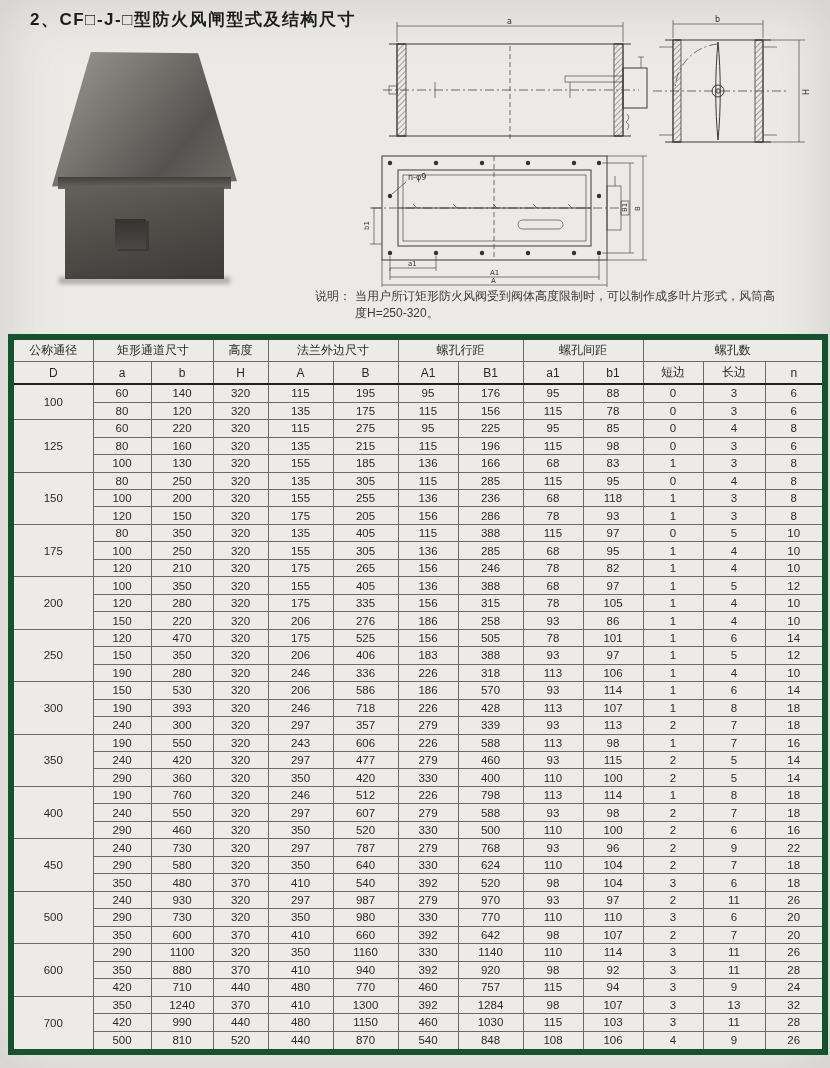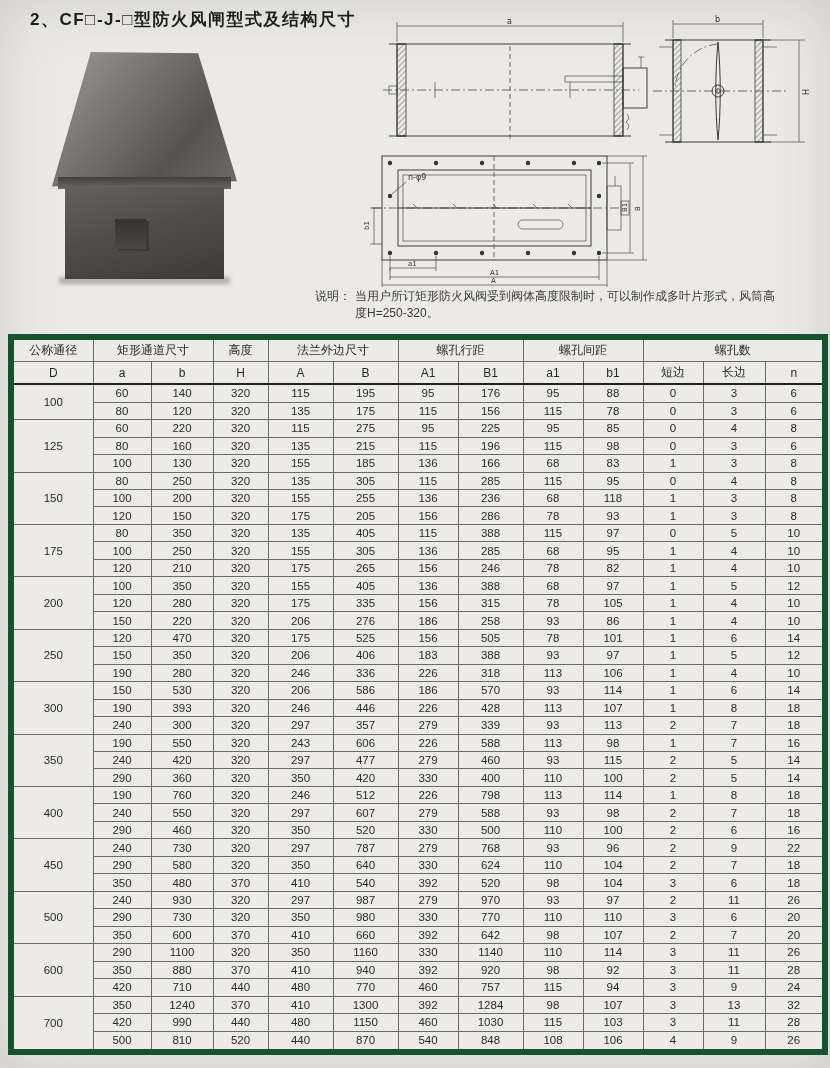--- a/index.html
+++ b/index.html
@@ -525,21 +525,21 @@
           <td>114</td>
           <td>1</td>
           <td>6</td>
           <td>14</td>
         </tr>
         <tr>
           <td>190</td>
           <td>393</td>
           <td>320</td>
           <td>246</td>
-          <td>446</td>
+          <td>718</td>
           <td>226</td>
           <td>428</td>
           <td>113</td>
           <td>107</td>
           <td>1</td>
           <td>8</td>
           <td>18</td>
         </tr>
         <tr>
           <td>240</td>

